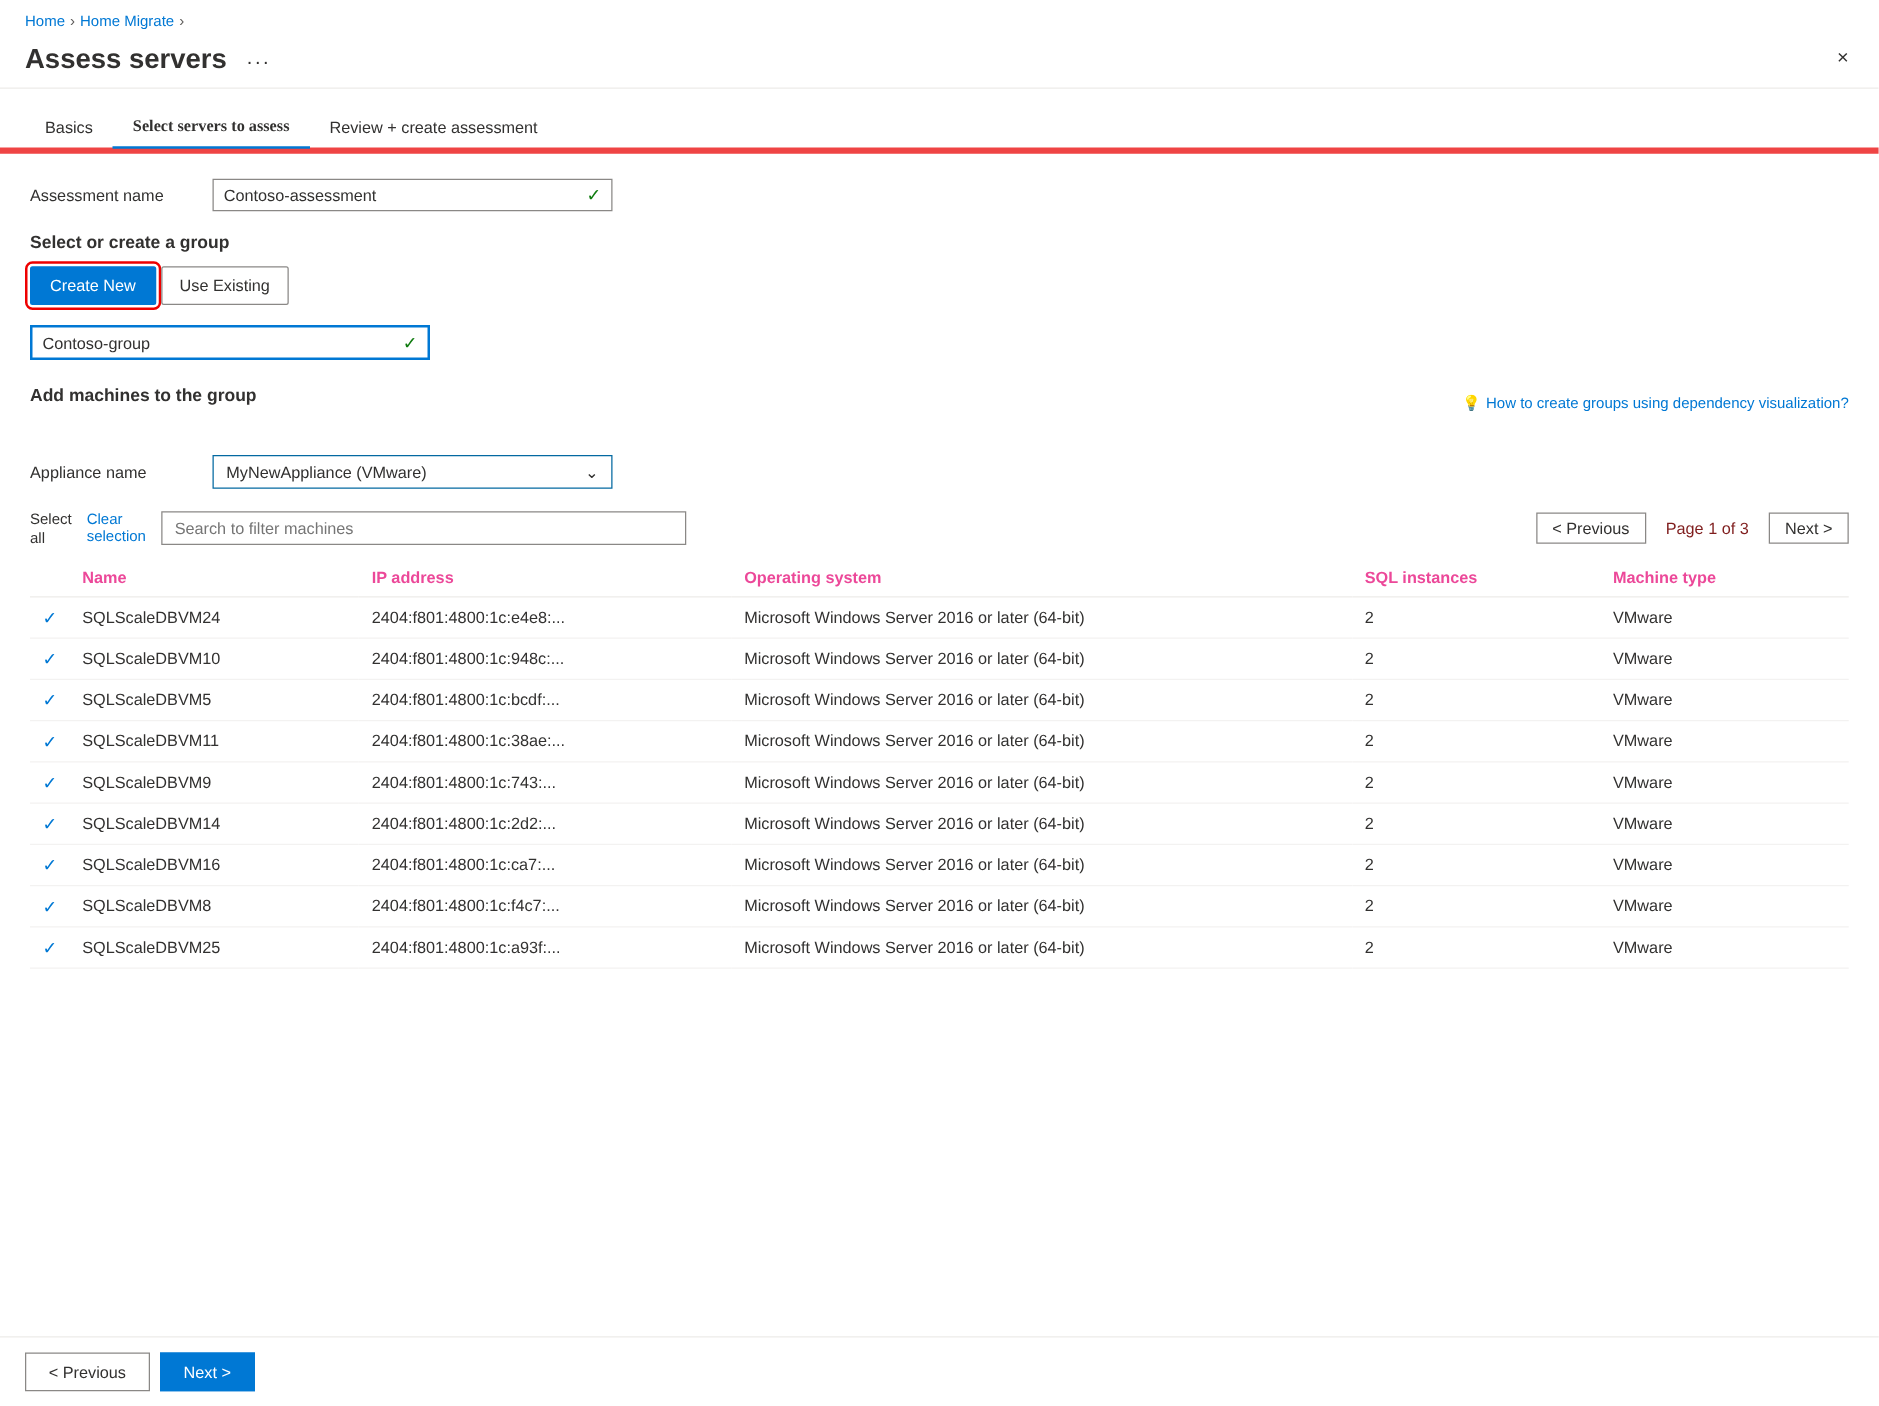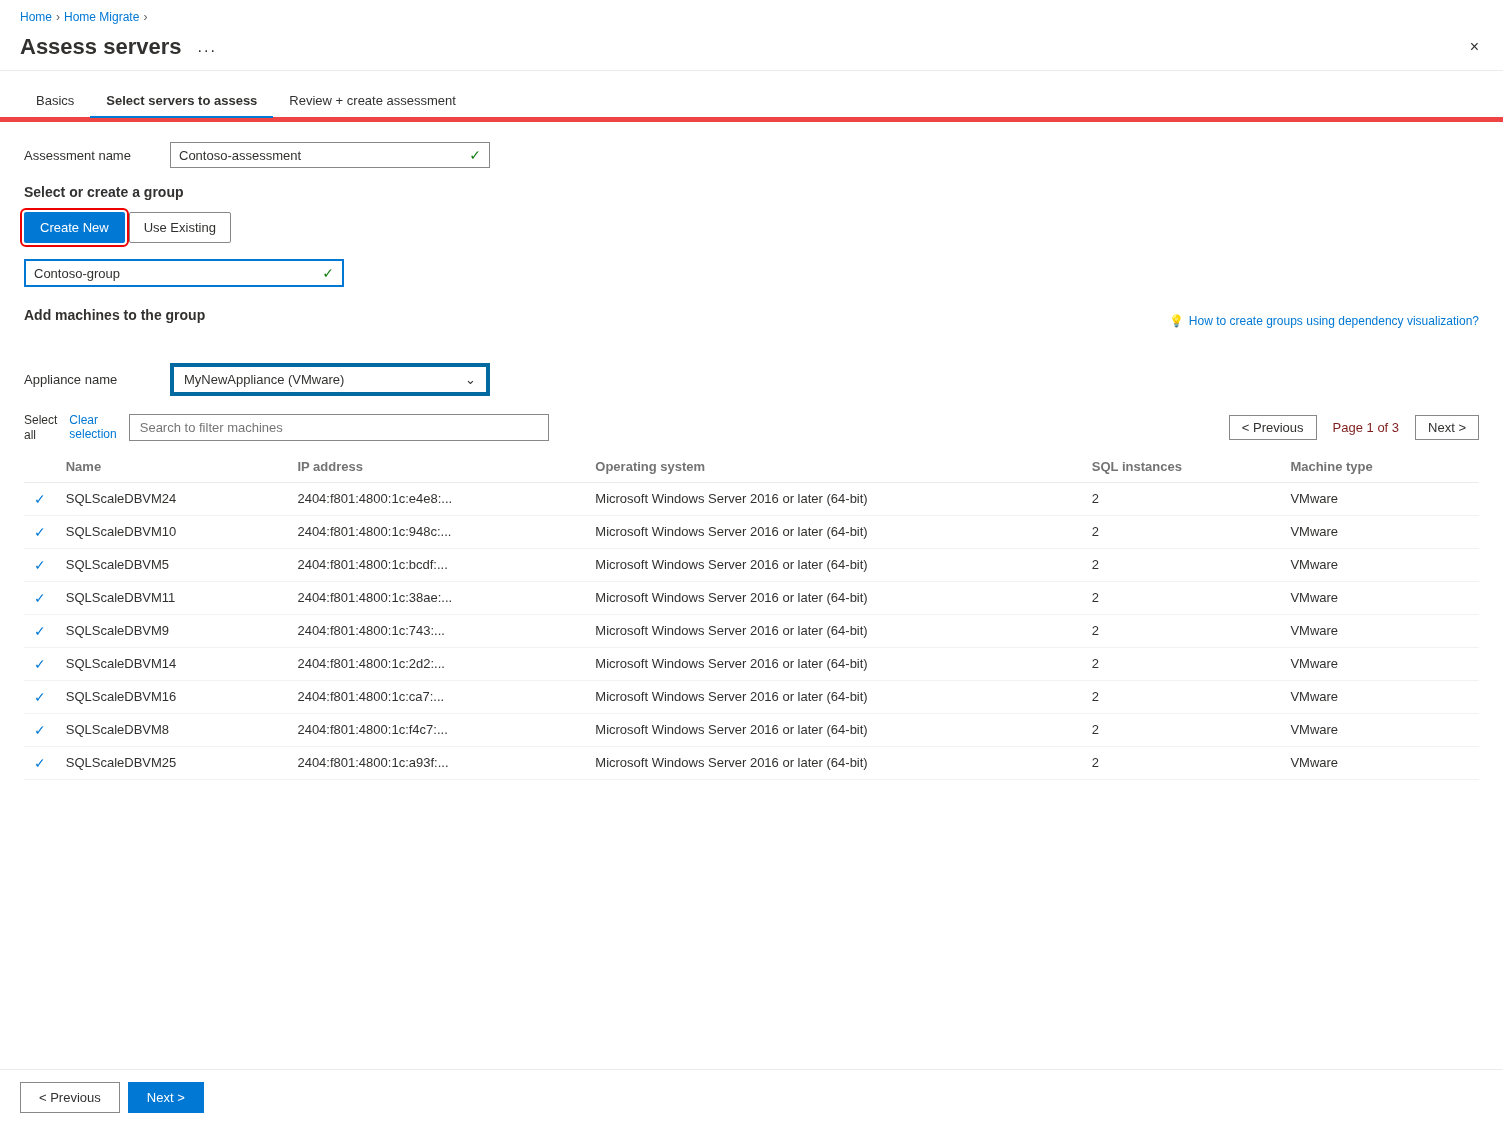--- a/index.html
+++ b/index.html
@@ -10,21 +10,21 @@
     .breadcrumb a { color: #0078d4; text-decoration: none; }
 
     .page-header { display: flex; align-items: center; justify-content: space-between; padding: 4px 20px 10px; border-bottom: 1px solid #edebe9; }
     .page-header-left { display: flex; align-items: center; gap: 16px; }
     .page-title { font-size: 22px; font-weight: 600; color: #323130; }
     .ellipsis-btn { color: #323130; cursor: pointer; font-size: 16px; letter-spacing: 2px; }
     .close-btn { cursor: pointer; font-size: 16px; color: #323130; background: none; border: none; padding: 4px; }
 
     .tabs-container { display: flex; align-items: center; padding: 14px 20px 0; border-bottom: 5px solid #ef4444; }
     .tab { padding: 8px 16px; cursor: pointer; font-size: 13px; color: #323130; border-bottom: 2px solid transparent; margin-bottom: -1px; }
-    .tab.active { font-weight: 600; border-bottom: 2px solid #0078d4; }
+    .tab.active { font-weight: 600; border-bottom: 2px solid #0078d4; font-family: Liberation Serif, serif; }
 
     .content { padding: 20px 24px; }
 
     .form-row { display: flex; align-items: center; margin-bottom: 16px; gap: 16px; }
     .form-label { font-size: 13px; color: #323130; min-width: 130px; }
 
     .input-with-check { display: flex; align-items: center; border: 1px solid #8a8886; padding: 4px 8px; width: 320px; gap: 6px; }
     .input-with-check input { border: none; outline: none; font-size: 13px; flex: 1; color: #323130; }
     .checkmark { color: #107c10; font-size: 14px; }
 
@@ -36,35 +36,35 @@
 
     .group-input-row { display: flex; align-items: center; margin-bottom: 20px; }
     .group-input-with-check { display: flex; align-items: center; border: 2px solid #0078d4; padding: 4px 8px; width: 320px; gap: 6px; }
     .group-input-with-check input { border: none; outline: none; font-size: 13px; flex: 1; color: #323130; }
 
     .add-machines-header { display: flex; justify-content: space-between; align-items: center; margin-bottom: 28px; gap: 20px; }
     .dependency-link { color: #0078d4; font-size: 12px; text-decoration: none; display: flex; align-items: center; gap: 4px; }
     .bulb-icon { color: #ffaa44; }
 
     .appliance-row { display: flex; align-items: center; margin-bottom: 16px; gap: 16px; }
-    .appliance-select { display: flex; align-items: center; border: 4px solid #0369a1; padding: 5px 10px; width: 320px; justify-content: space-between; cursor: pointer; background: #fff; }
+    .appliance-select { display: flex; align-items: center; border: 1px solid #0369a1; padding: 5px 10px; width: 320px; justify-content: space-between; cursor: pointer; background: #fff; }
     .appliance-select span { font-size: 13px; color: #323130; }
     .dropdown-arrow { font-size: 12px; color: #323130; }
 
     .table-controls { display: flex; align-items: center; justify-content: space-between; margin-bottom: 8px; }
     .table-controls-left { display: flex; align-items: center; gap: 12px; }
     .select-all-label { font-size: 12px; color: #323130; line-height: 1.2; }
     .clear-selection-btn { color: #0078d4; font-size: 12px; cursor: pointer; text-decoration: none; line-height: 1.2; }
     .search-box { border: 1px solid #8a8886; padding: 5px 10px; font-size: 13px; width: 420px; color: #1d4ed8; outline: none; }
     .pagination { display: flex; align-items: center; gap: 8px; }
     .page-btn { border: 1px solid #8a8886; background: #fff; padding: 4px 12px; font-size: 13px; cursor: pointer; color: #323130; }
     .page-info { font-size: 13px; color: #7f1d1d; padding: 4px 8px; }
 
     .data-table { width: 100%; border-collapse: collapse; }
-    .data-table th { text-align: left; padding: 8px 10px; font-size: 13px; font-weight: 600; color: #737373; border-bottom: 1px solid #edebe9; }
+    .data-table th { text-align: left; padding: 8px 10px; font-size: 13px; font-weight: 600; color: #ec4899; border-bottom: 1px solid #edebe9; }
     .data-table td { padding: 8px 10px; font-size: 13px; color: #323130; border-bottom: 1px solid #f3f2f1; }
 
     .checkbox-cell { width: 30px; }
     .checked-icon { color: #0078d4; font-size: 14px; }
 
     .sql-count { color: #a19f9d; }
 
     .footer-buttons { display: flex; align-items: center; gap: 8px; padding: 12px 20px; border-top: 1px solid #edebe9; position: fixed; bottom: 0; left: 0; right: 0; background: #fff; }
     .btn-prev { border: 1px solid #8a8886; background: #fff; padding: 7px 18px; font-size: 13px; cursor: pointer; color: #323130; }
     .btn-next { background: #0078d4; color: #fff; border: 1px solid #0078d4; padding: 7px 18px; font-size: 13px; cursor: pointer; }

